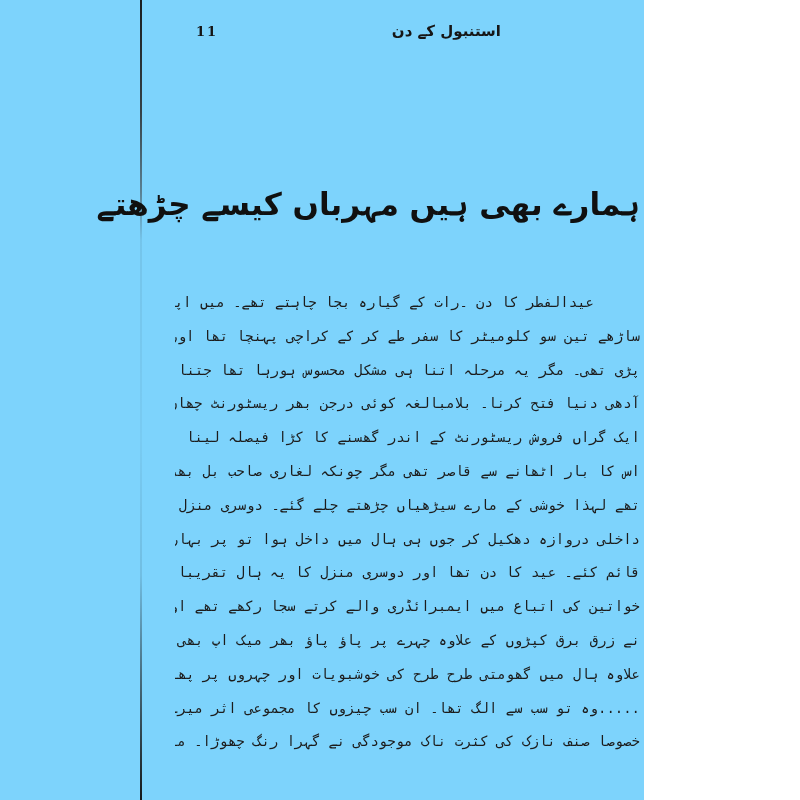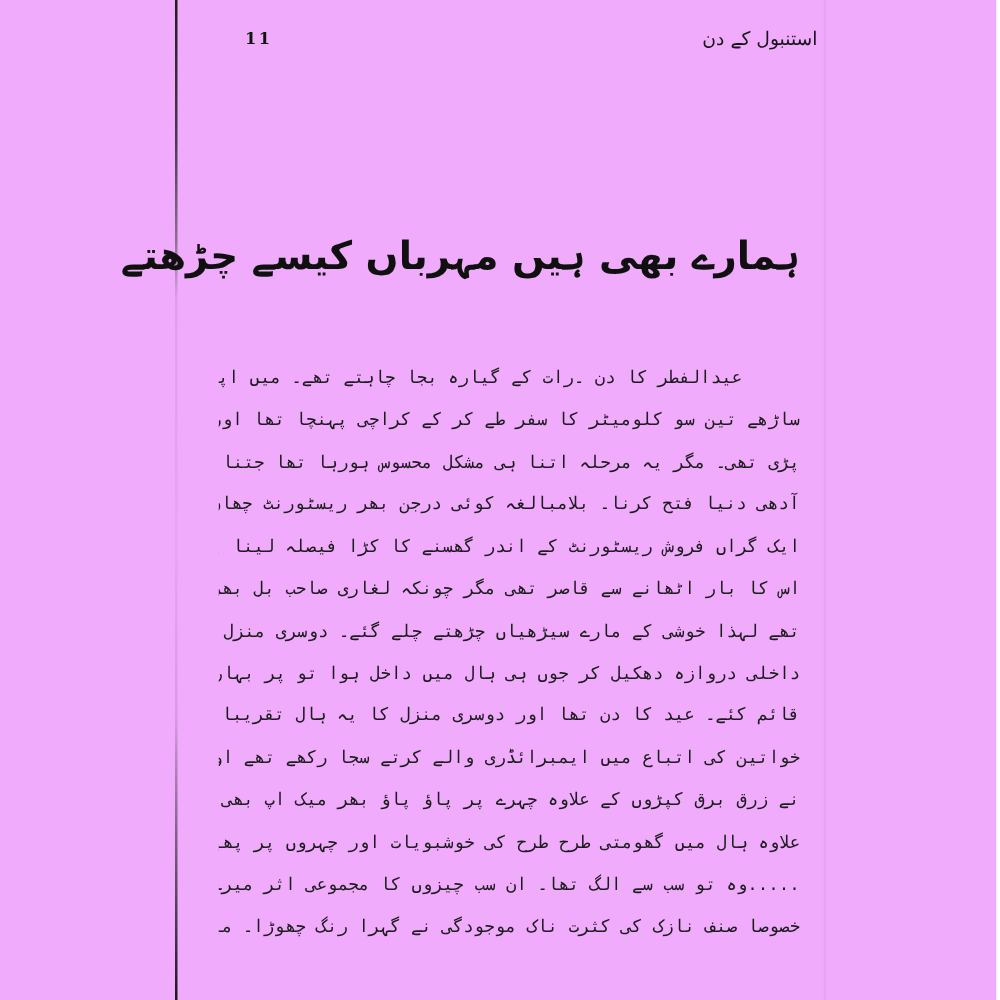--- a/index.html
+++ b/index.html
@@ -2,23 +2,23 @@
 <html><head>
 <meta charset="utf-8">
 <style>
   html, body {
     margin: 0;
     padding: 0;
     background: #ffffff;
   }
   #canvas {
     position: relative;
-    width: 797px;
+    width: 644px;
     height: 800px;
-    background: #f0abfc;
+    background: #7dd3fc;
     overflow: hidden;
     font-family: "DejaVu Sans", sans-serif;
     color: #1f1f1f;
   }
   
   .spine-line {
     position: absolute;
     left: 140px;
     top: 0;
     width: 2px;
@@ -53,21 +53,21 @@
     font-size: 13px;
     letter-spacing: 2px;
     color: #141414;
   }
   .running-title {
     position: absolute;
     right: 143px;
     top: 22px;
     direction: rtl;
     font-size: 15px;
-    font-weight: 400;
+    font-weight: 700;
     color: #161616;
     white-space: nowrap;
   }
   .chapter-title {
     position: absolute;
     left: 175px;
     top: 186px;
     width: 465px;
     direction: rtl;
     text-align: center;

